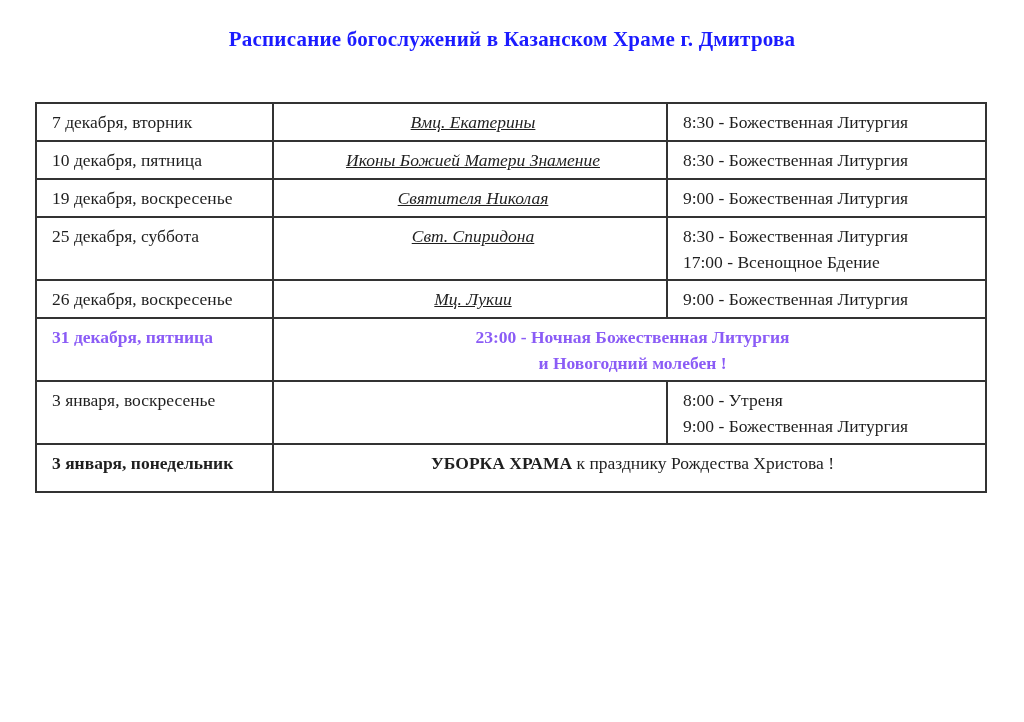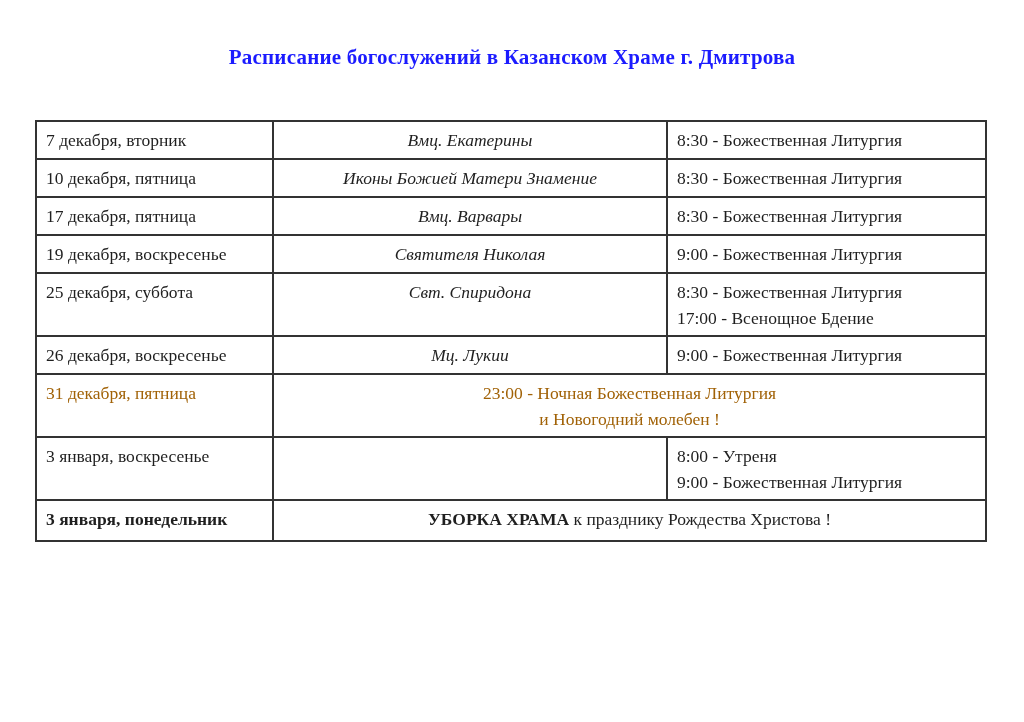--- a/index.html
+++ b/index.html
@@ -6,54 +6,55 @@
     margin: 0;
     padding: 0;
     background: #ffffff;
     width: 1024px;
     height: 722px;
     font-family: "Liberation Serif", "DejaVu Serif", serif;
     color: #1f1f1f;
     overflow: hidden;
   }
   .page-title {
-    padding-top: 45px;
+    padding-top: 27px;
     text-align: center;
     font-size: 21px;
     font-weight: bold;
     color: #1b1bff;
     letter-spacing: 0.2px;
   }
   table.schedule {
     border-collapse: collapse;
     table-layout: fixed;
     width: 950px;
     margin: 50px 0 0 35px;
   }
   col.c-date  { width: 237px; }
   col.c-feast { width: 394px; }
   col.c-time  { width: 319px; }
   td {
     border: 2px solid #333333;
     vertical-align: top;
-    padding: 5px 9px 4px 9px;
+    padding: 5px 9px 4px 15px;
     font-size: 17.5px;
     line-height: 26px;
     background: #ffffff;
   }
   tr.row-s  { height: 38px; }
   tr.row-d  { height: 62px; }
-  tr.row-l  { height: 41px; }
+  tr.row-l  { height: 48px; }
   td.feast {
     text-align: center;
     font-style: italic;
+    text-decoration: underline;
   }
   tr.row-red td {
-    color: #a16207;
-    font-weight: normal;
+    color: #8b5cf6;
+    font-weight: bold;
   }
   td.span-center { text-align: center; }
   .svc-line, .ann-line { display: block; }
   .bold { font-weight: bold; }
 </style>
 </head>
 <body>
 
 <div class="page-title">Расписание богослужений в Казанском Храме г. Дмитрова</div>
 
@@ -76,27 +77,20 @@
     <tr class="row-s">
       <td>10 декабря, пятница</td>
       <td class="feast">Иконы Божией Матери Знамение</td>
       <td>
         <span class="svc-line">8:30 - Божественная Литургия</span>
       </td>
     </tr>
 
 
 
-    <tr class="row-s">
-      <td>17 декабря, пятница</td>
-      <td class="feast">Вмц. Варвары</td>
-      <td>
-        <span class="svc-line">8:30 - Божественная Литургия</span>
-      </td>
-    </tr>
 
 
     <tr class="row-s">
       <td>19 декабря, воскресенье</td>
       <td class="feast">Святителя Николая</td>
       <td>
         <span class="svc-line">9:00 - Божественная Литургия</span>
       </td>
     </tr>
 

